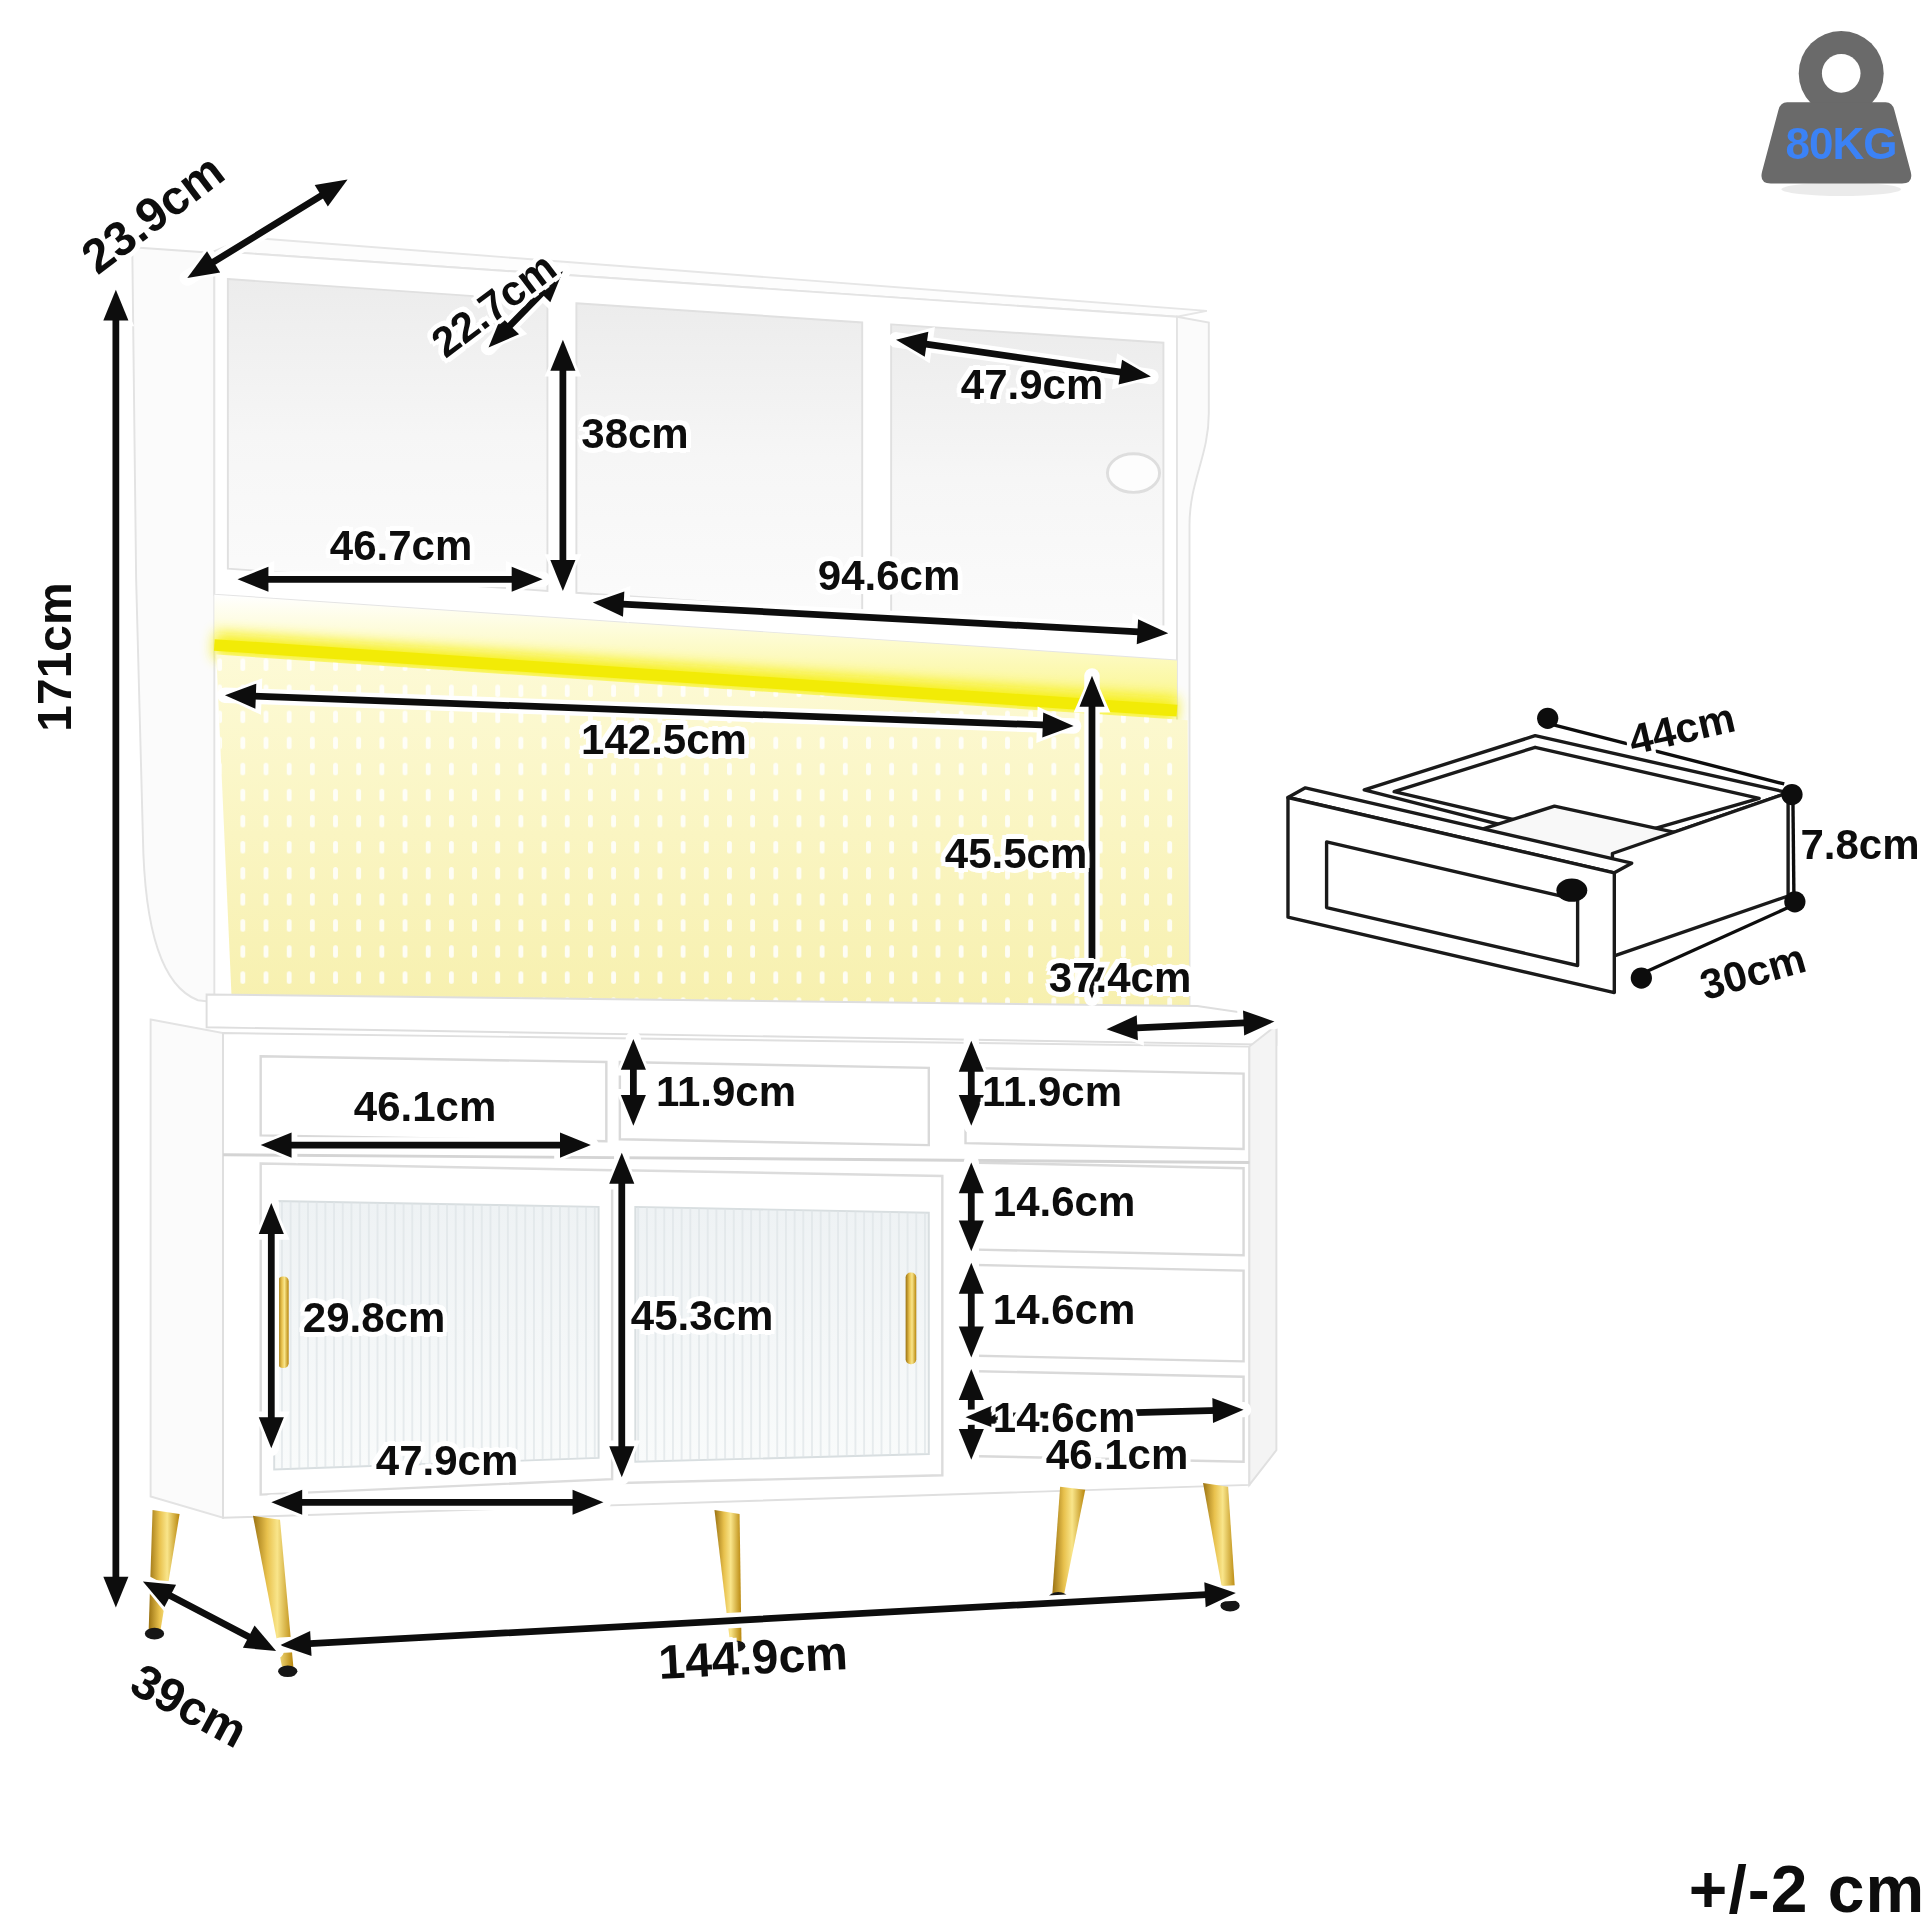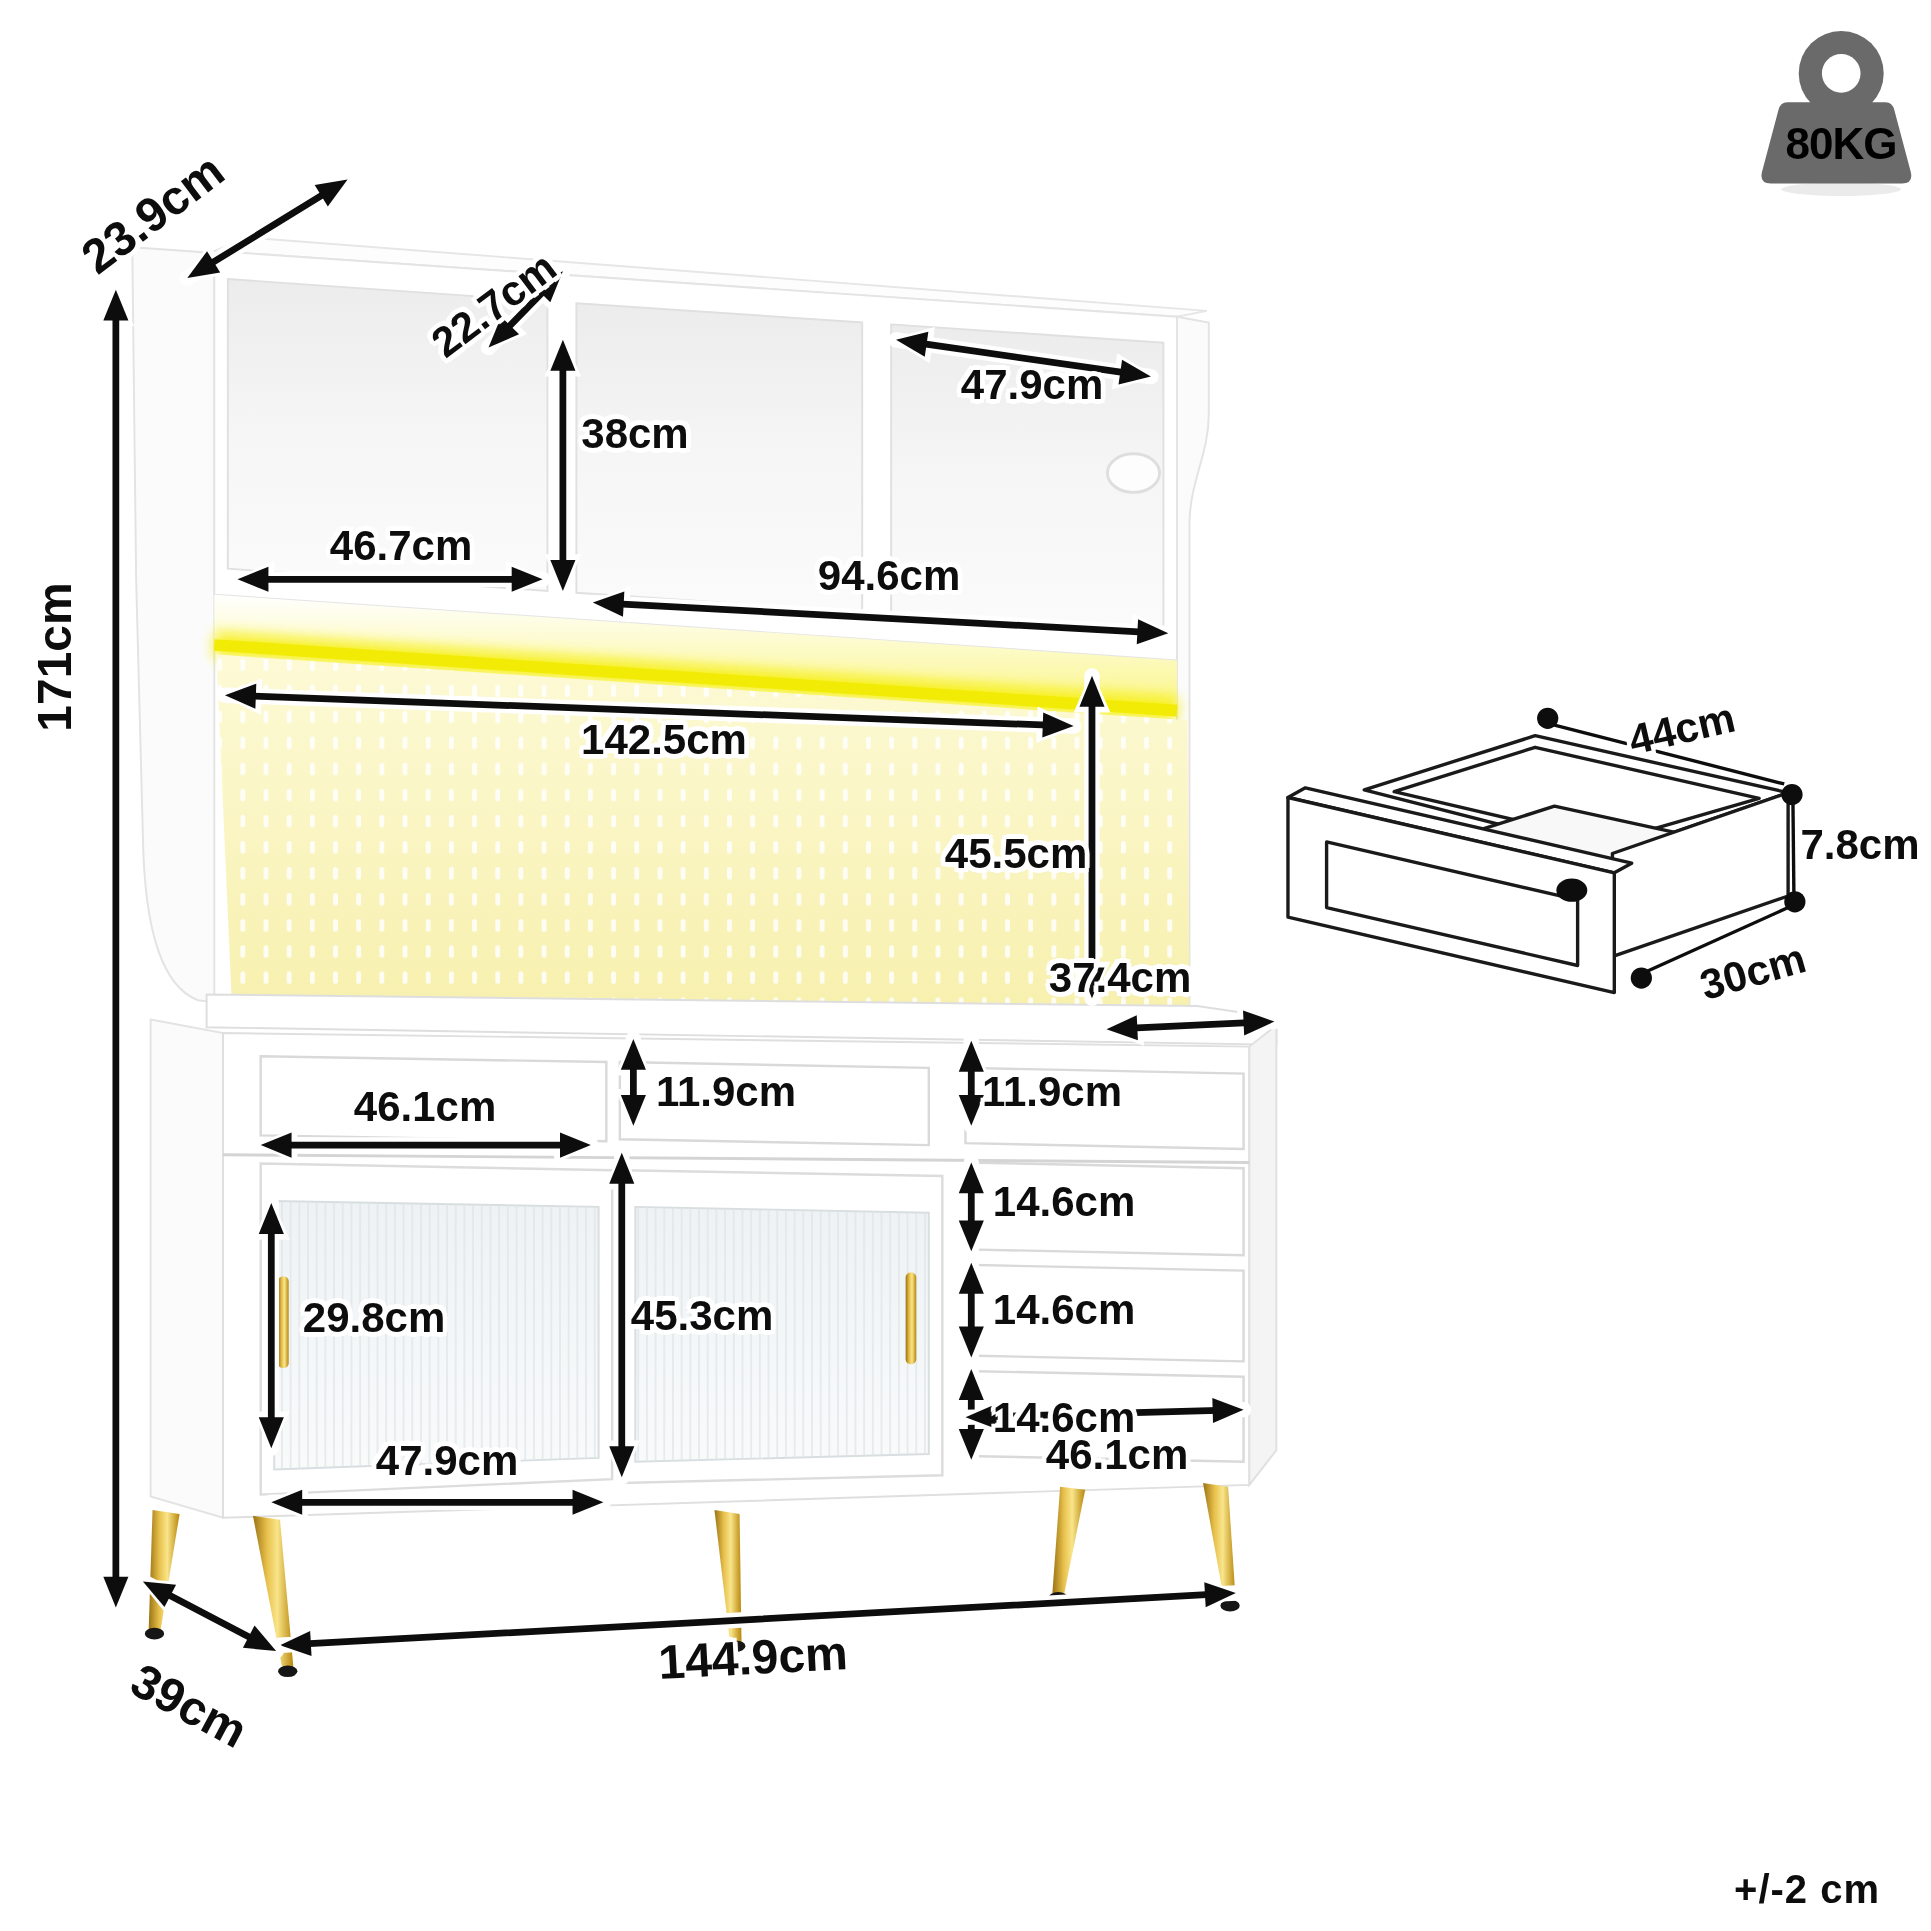--- a/index.html
+++ b/index.html
@@ -7,22 +7,22 @@
   #stage{position:relative;width:1931px;height:1931px;background:#ffffff;overflow:hidden;}
   #art{position:absolute;left:0;top:0;}
   .dim{
     position:absolute;
     transform:translate(-50%,-50%) rotate(var(--r,0deg));
     font-weight:700;font-size:42px;color:#0d0d0d;white-space:nowrap;line-height:1;
     text-shadow:-3.9px -3.9px 0 #fff,3.9px -3.9px 0 #fff,-3.9px 3.9px 0 #fff,3.9px 3.9px 0 #fff,
                 -4.8px 0 0 #fff,4.8px 0 0 #fff,0 -4.8px 0 #fff,0 4.8px 0 #fff,0 0 6.8px #fff;
   }
   .lg{font-size:48px;}
-  .xl{font-size:40px;letter-spacing:1px;}
-  .wt{font-size:44px;color:#000000;text-shadow:none;letter-spacing:-1px;}
+  .xl{font-size:66px;letter-spacing:1px;}
+  .wt{font-size:44px;color:#3b82f6;text-shadow:none;letter-spacing:-1px;}
 </style>
 </head>
 <body>
 
 <div id="stage">
 
 <svg id="art" width="1931" height="1931" viewBox="0 0 2000 2000">
   <defs>
     <linearGradient id="cubG" x1="0" y1="0" x2="0" y2="1">
       <stop offset="0" stop-color="#ececec"></stop>

